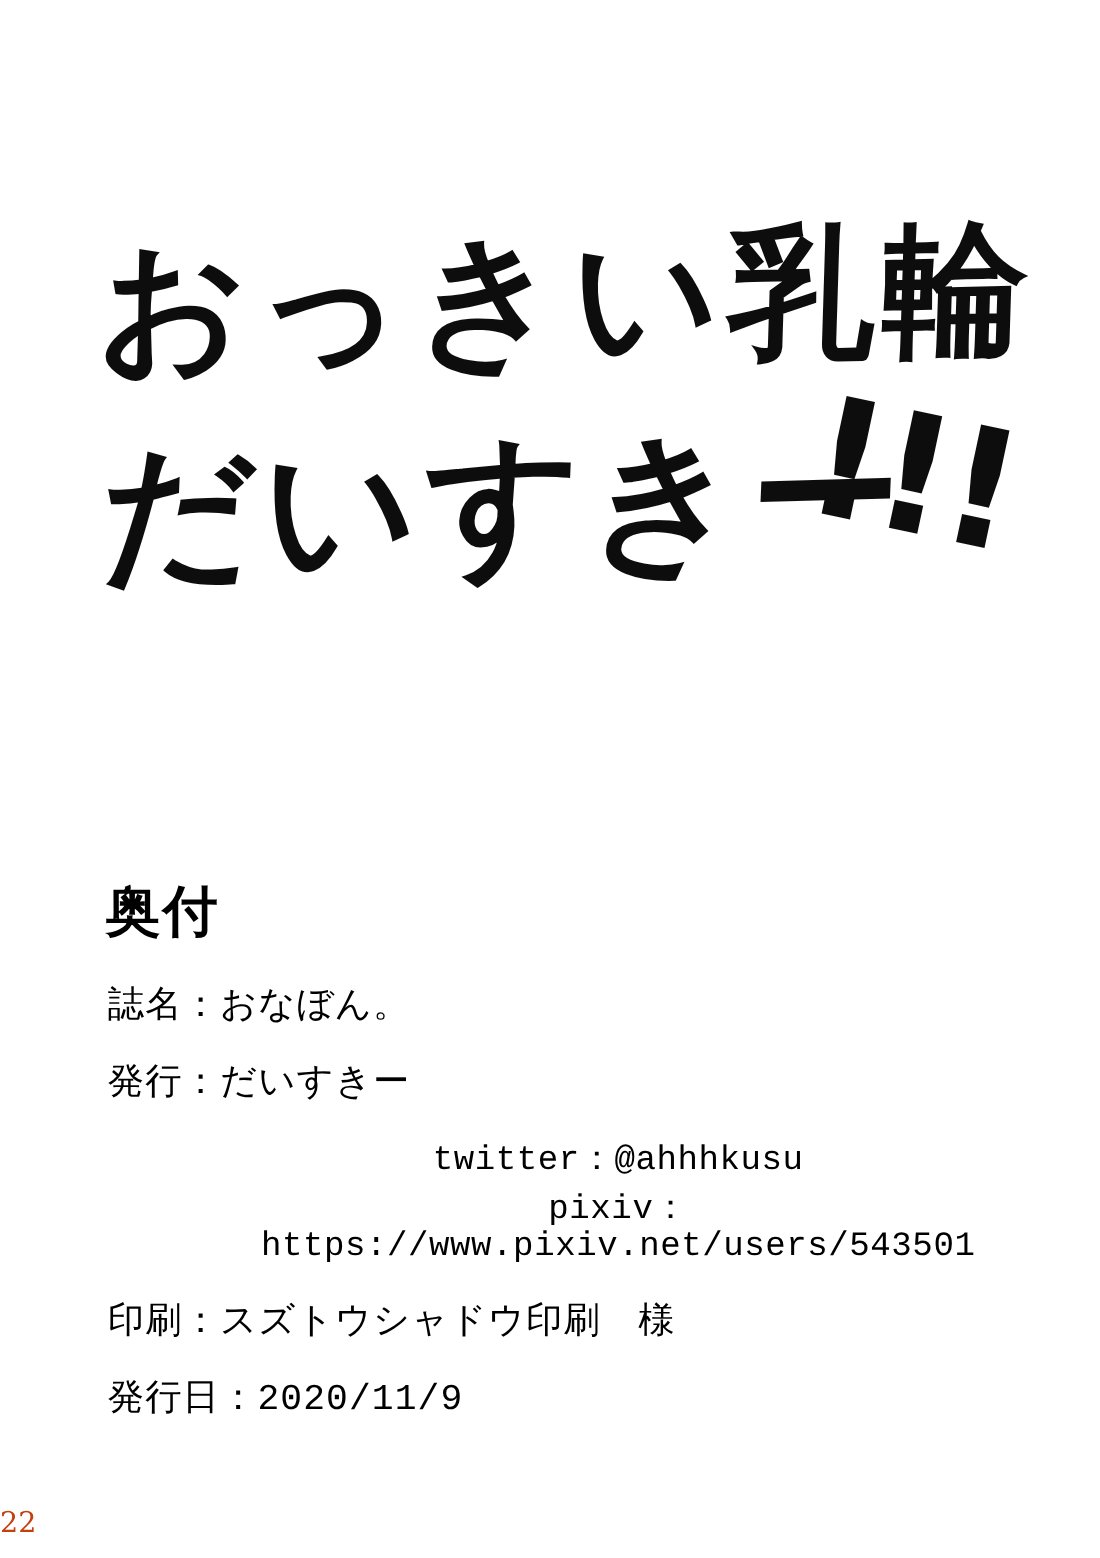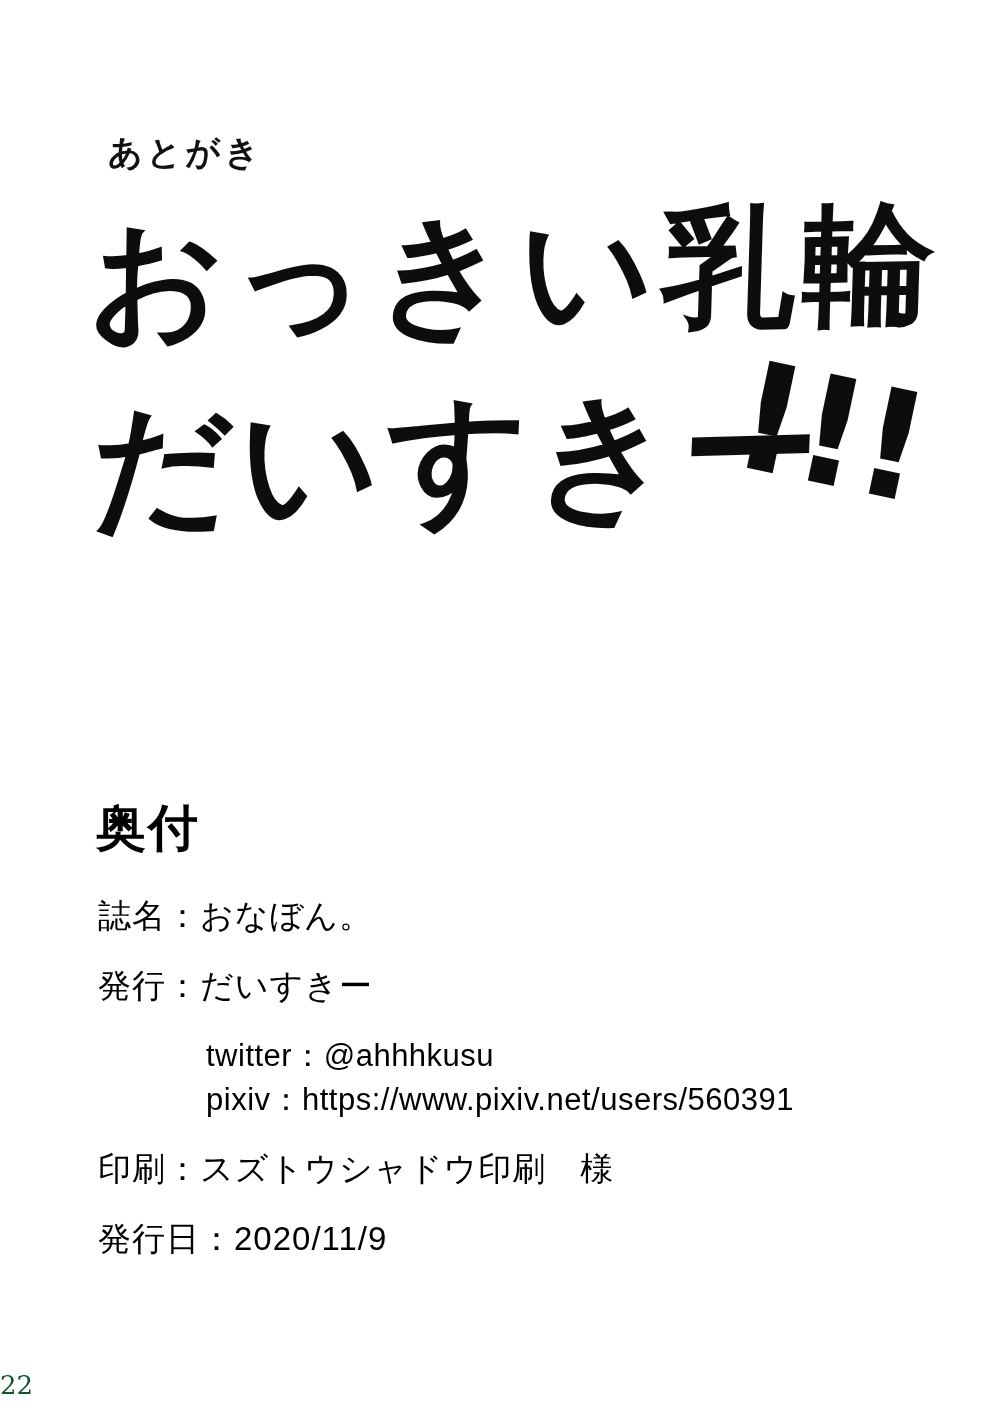--- a/index.html
+++ b/index.html
@@ -85,71 +85,71 @@
     font-weight: 700;
     letter-spacing: 2px;
   }
   .colophon-list {
     position: absolute;
     left: 98px;
     top: 898px;
     width: 820px;
   }
   .colophon-row {
-    font-family: Liberation Sans, sans-serif;
+    font-family: Liberation Mono, monospace;
     font-size: 33px;
     line-height: 1.1;
     margin-bottom: 34px;
     letter-spacing: 1px;
   }
   .colophon-row .sub {
     display: block;
     font-size: 31px;
     margin-left: 108px;
     margin-top: 10px;
     letter-spacing: 0.5px;
+    text-align: center;
   }
   .colophon-row .sub:first-of-type {
     margin-top: 14px;
   }
 
   .page-number {
     position: absolute;
     left: 0px;
     bottom: 16px;
     font-family: "DejaVu Serif", serif;
     font-size: 26px;
-    color: #14532d;
+    color: #c2410c;
   }
 </style>
 </head>
 <body>
 
 <div class="page">
 
-  <div class="afterword-label">あとがき</div>
 
   <div class="brush-block">
     <div class="brush-line brush-line-1">おっきい乳輪</div>
     <div class="brush-line brush-line-2">だいすきー</div>
     <div class="brush-bangs">!!!</div>
   </div>
 
   <div class="colophon-heading">奥付</div>
 
   <div class="colophon-list">
     <div class="colophon-row">
       <span>誌名：おなぼん。</span>
     </div>
     <div class="colophon-row">
       <span>発行：だいすきー</span>
     </div>
     <div class="colophon-row">
       <span class="sub">twitter：@ahhhkusu</span>
-      <span class="sub">pixiv：https://www.pixiv.net/users/560391</span>
+      <span class="sub">pixiv：https://www.pixiv.net/users/543501</span>
     </div>
     <div class="colophon-row">
       <span>印刷：スズトウシャドウ印刷　様</span>
     </div>
     <div class="colophon-row">
       <span>発行日：2020/11/9</span>
     </div>
   </div>
 
   <div class="page-number">22</div>

